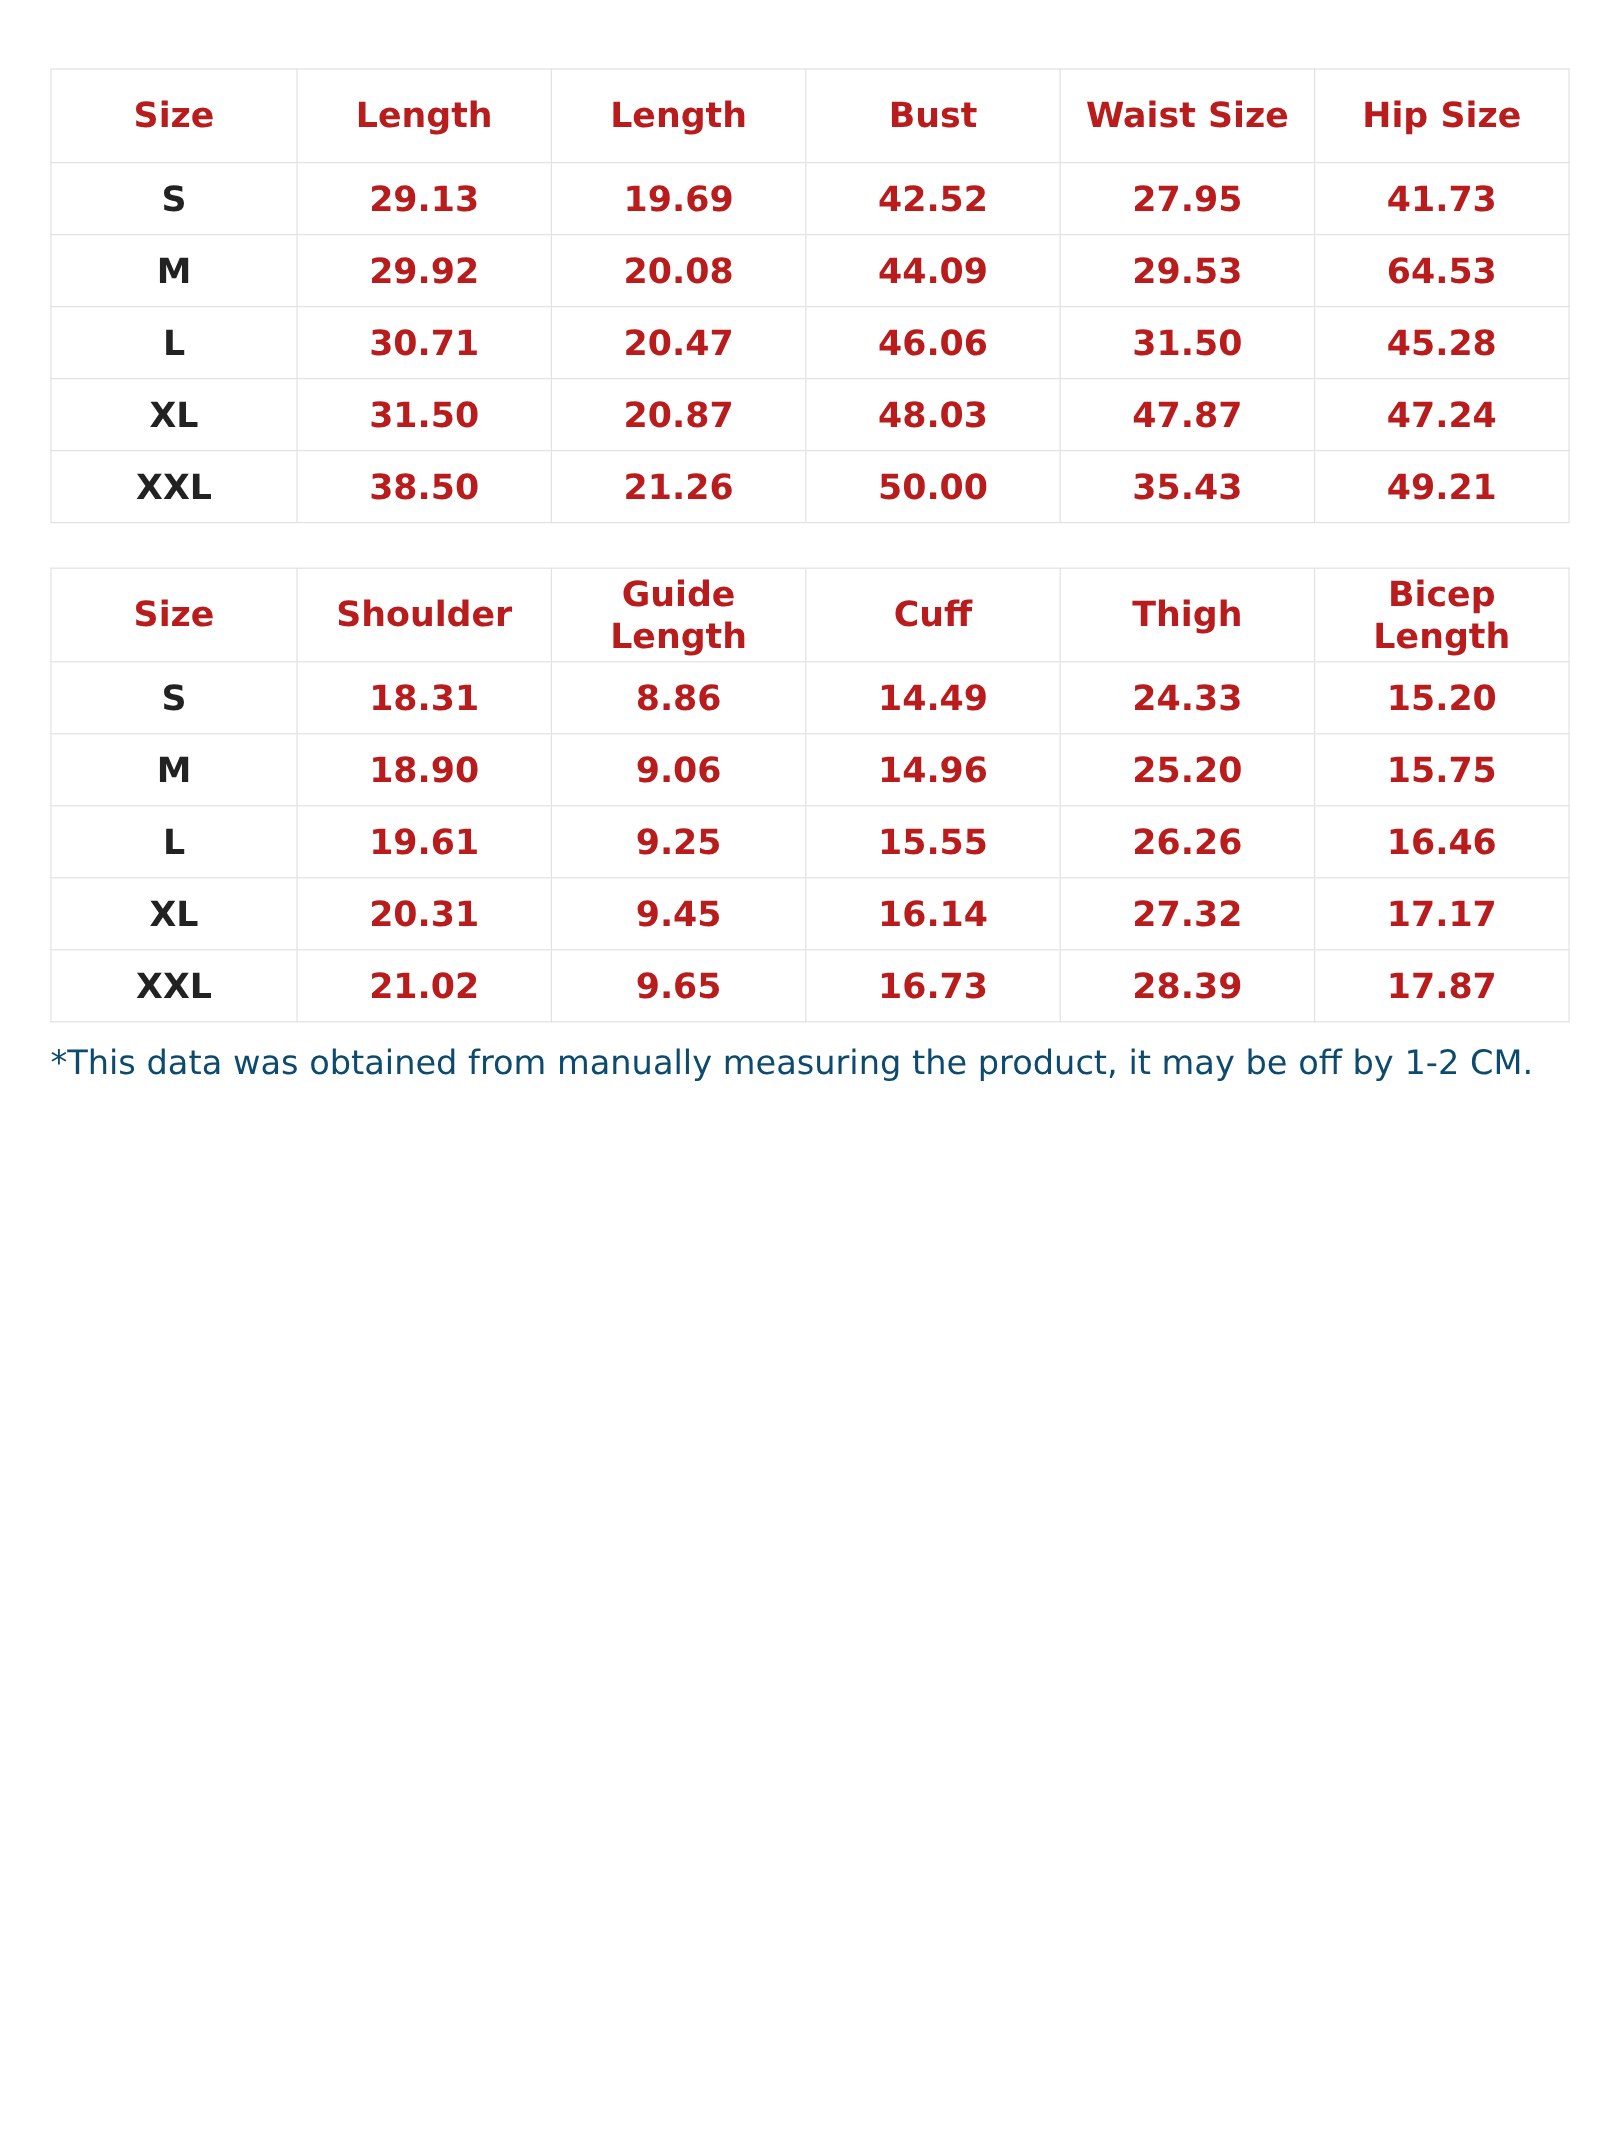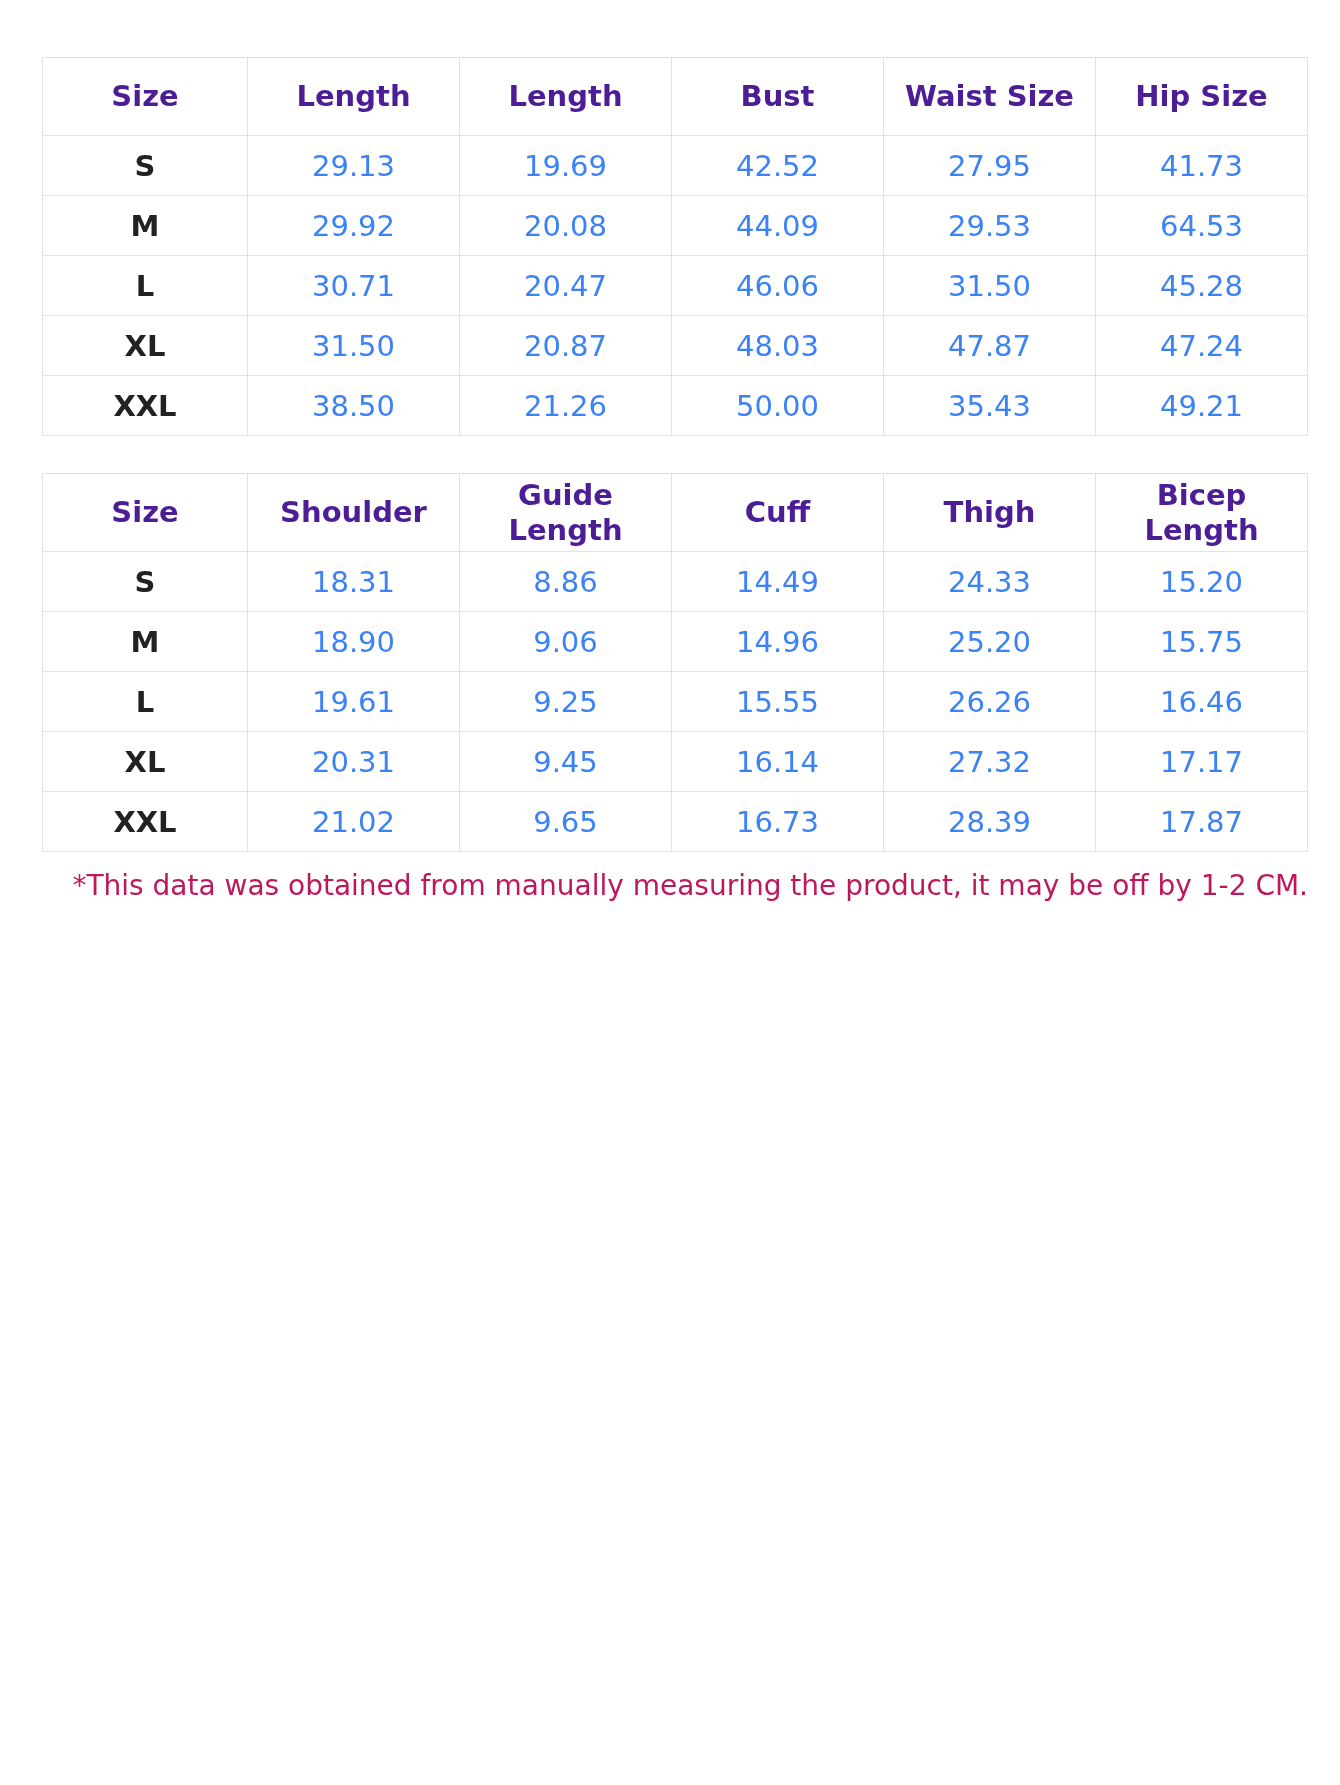--- a/index.html
+++ b/index.html
@@ -41,41 +41,41 @@
     text-align: center;
     vertical-align: middle;
     overflow: hidden;
   }
   table.size-table th {
     height: 78px;
     padding: 0 14px;
     font-size: 29px;
     line-height: 1.18;
     font-weight: 700;
-    color: #4c1d95;
+    color: #b91c1c;
   }
   table.size-table td {
     height: 60px;
     padding: 0 8px;
     font-size: 29px;
-    font-weight: 400;
-    color: #3b82f6;
+    font-weight: 700;
+    color: #b91c1c;
   }
   table.size-table td:first-child {
     font-weight: 700;
     color: #222222;
   }
   .footnote {
     width: 1266px;
     margin: 16px 0 0 42px;
-    text-align: right;
+    text-align: left;
     font-size: 28px;
     line-height: 1.3;
     font-weight: 400;
-    color: #be185d;
+    color: #0c4a6e;
   }
 </style>
 </head>
 <body>
 
 <div class="page">
 
 
   <table class="size-table first">
       <colgroup>

